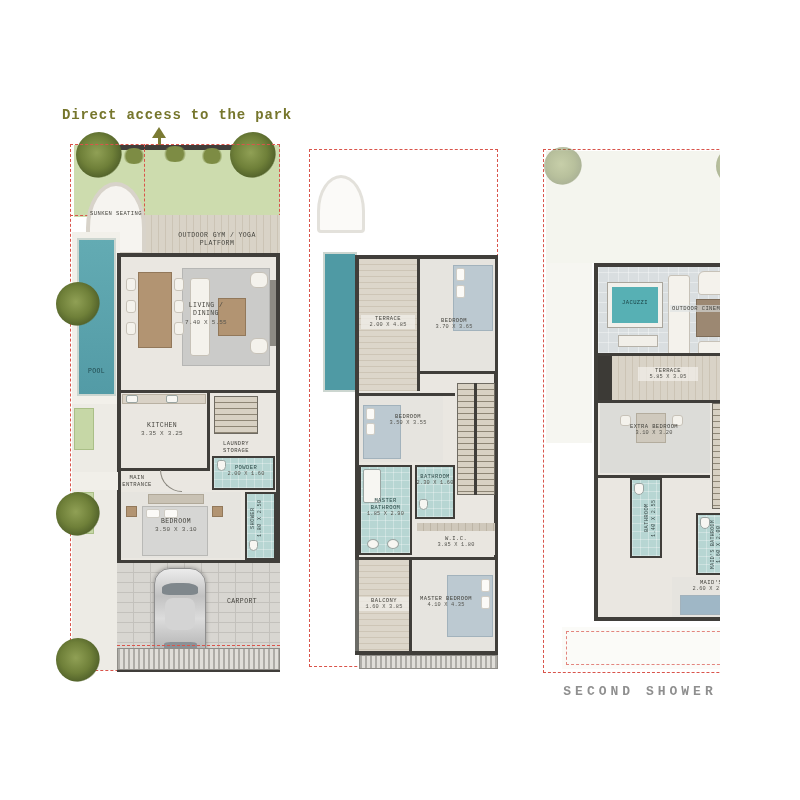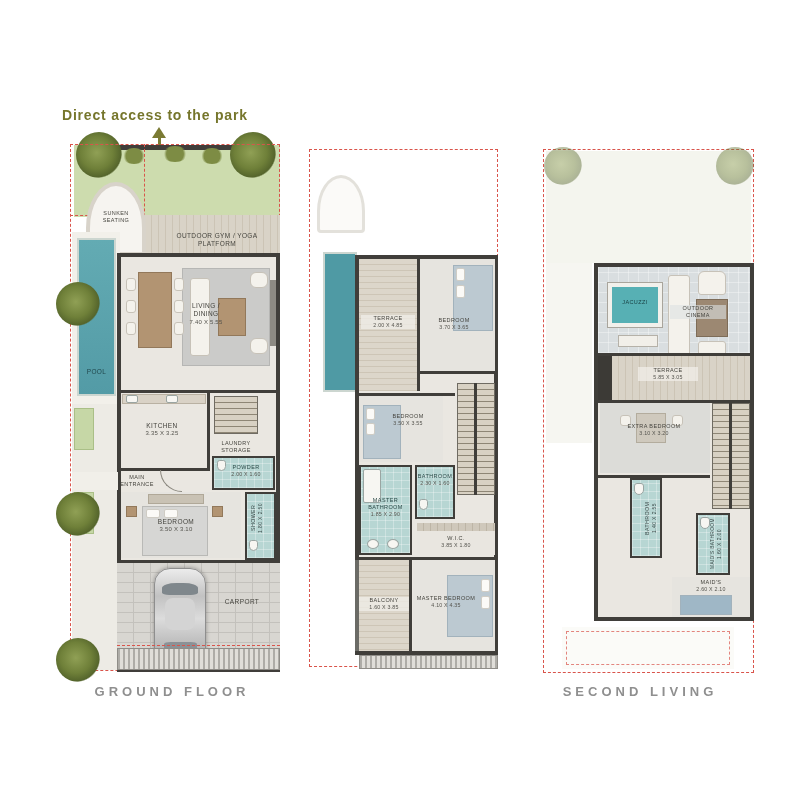--- a/index.html
+++ b/index.html
@@ -1,18 +1,18 @@
 <!DOCTYPE html>
 <html><head>
 <meta charset="utf-8">
 <style>
   html,body{margin:0;padding:0;background:#ffffff;}
   *{box-sizing:border-box;}
-  .canvas{position:relative;width:800px;height:800px;background:#ffffff;overflow:hidden;
-          font-family:Liberation Sans, sans-serif;}
+  .canvas{position:relative;width:720px;height:800px;background:#ffffff;overflow:hidden;
+          font-family:Liberation Mono, monospace;}
   .abs{position:absolute;}
   .panel{position:absolute;}
   
   .rdash{position:absolute;border:1px dashed #d9544b;}
   .rline-v{position:absolute;width:0;border-left:1px dashed #d9544b;}
   .rline-h{position:absolute;height:0;border-top:1px dashed #d9544b;}
   
   .house{position:absolute;background:#eae7e1;border:4px solid #403e3a;}
   .wall{position:absolute;background:#403e3a;}
   .grass{position:absolute;background:#cddcae;}
@@ -332,15 +332,14 @@
     <div class="bedb" style="left:140px;top:448px;width:52px;height:20px;background:#9fb7c6;"></div>
     <div class="lbl sm" style="left:142px;top:432px;width:58px;">
       <span>MAID'S</span>
       <span class="dims">2.60 X 2.10</span>
     </div>
 
     <div class="abs" style="left:22px;top:480px;width:172px;height:42px;background:#fbfbf8;"></div>
     <div class="rdash" style="left:26px;top:484px;width:164px;height:34px;opacity:.7;"></div>
   </div>
 
-  <div class="floor-title" style="left:82px;top:684px;width:180px;">GROUND FLOOR</div>
-  <div class="floor-title" style="left:550px;top:684px;width:180px;">SECOND LIVING</div>
+  <div class="floor-title" style="left:550px;top:684px;width:180px;">SECOND SHOWER</div>
 </div>
 
 </body></html>

